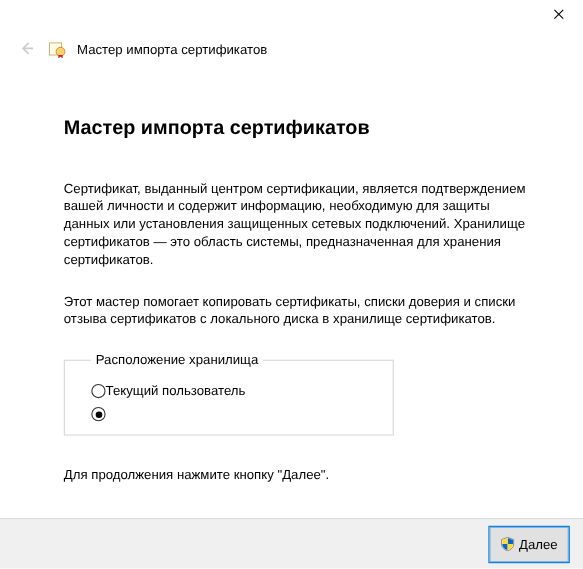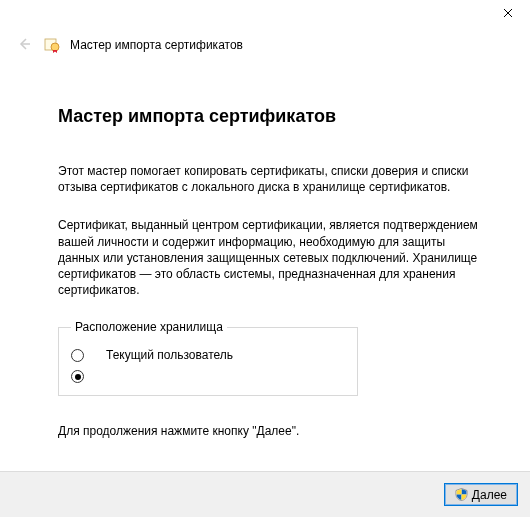--- a/index.html
+++ b/index.html
@@ -59,32 +59,32 @@
     }
     .para {
       font-size: 12px;
       color: #000;
       line-height: 1.35;
       margin-bottom: 22px;
     }
     .fieldset {
       border: 1px solid #d8d8d8;
       margin-top: 6px;
-      padding: 6px 12px 12px 12px;
+      padding: 6px 12px 12px 24px;
       width: 300px;
     }
     .fieldset-legend {
       font-size: 12px;
       padding: 0 4px;
       color: #000;
     }
     .radio-row {
       display: flex;
       align-items: center;
-      gap: 22px;
+      gap: 0;
       margin-top: 8px;
       font-size: 12px;
     }
     .radio {
       width: 13px; height: 13px;
       border: 1px solid #333;
       border-radius: 50%;
       display: inline-flex;
       align-items: center;
       justify-content: center;
@@ -108,21 +108,21 @@
       background: #f0f0f0;
       border-top: 1px solid #dcdcdc;
       display: flex;
       justify-content: flex-end;
       align-items: center;
       gap: 8px;
       padding-right: 12px;
     }
     .btn {
       min-width: 72px;
-      height: 23px;
+      height: 34px;
       font-size: 12px;
       font-family: inherit;
       display: inline-flex;
       align-items: center;
       justify-content: center;
       gap: 4px;
       background: #e1e1e1;
       border: 1px solid #adadad;
       padding: 0 10px;
     }
@@ -163,22 +163,22 @@
       <rect x="1" y="2" width="11" height="11" fill="#fffbe6" stroke="#c7a95e" stroke-width="0.8"></rect>
       <circle cx="11" cy="10" r="4" fill="#ffd36b" stroke="#c7851f" stroke-width="0.8"></circle>
       <path d="M9 13 L9 16 L11 14.5 L13 16 L13 13" fill="#d23"></path>
     </svg>
   </span>
   <span class="header-title">Мастер импорта сертификатов</span>
 </div>
 
 <div class="content">
   <h1 class="page-heading">Мастер импорта сертификатов</h1>
+  <p class="para">Сертификат, выданный центром сертификации, является подтверждением вашей личности и содержит информацию, необходимую для защиты данных или установления защищенных сетевых подключений. Хранилище сертификатов — это область системы, предназначенная для хранения сертификатов.</p>
   <p class="para">Этот мастер помогает копировать сертификаты, списки доверия и списки отзыва сертификатов с локального диска в хранилище сертификатов.</p>
-  <p class="para">Сертификат, выданный центром сертификации, является подтверждением вашей личности и содержит информацию, необходимую для защиты данных или установления защищенных сетевых подключений. Хранилище сертификатов — это область системы, предназначенная для хранения сертификатов.</p>
 
   <fieldset class="fieldset">
     <legend class="fieldset-legend">Расположение хранилища</legend>
     <div class="radio-row">
       <span class="radio"></span>
       <span>Текущий пользователь</span>
     </div>
     <div class="radio-row">
       <span class="radio selected"></span>
     </div>

